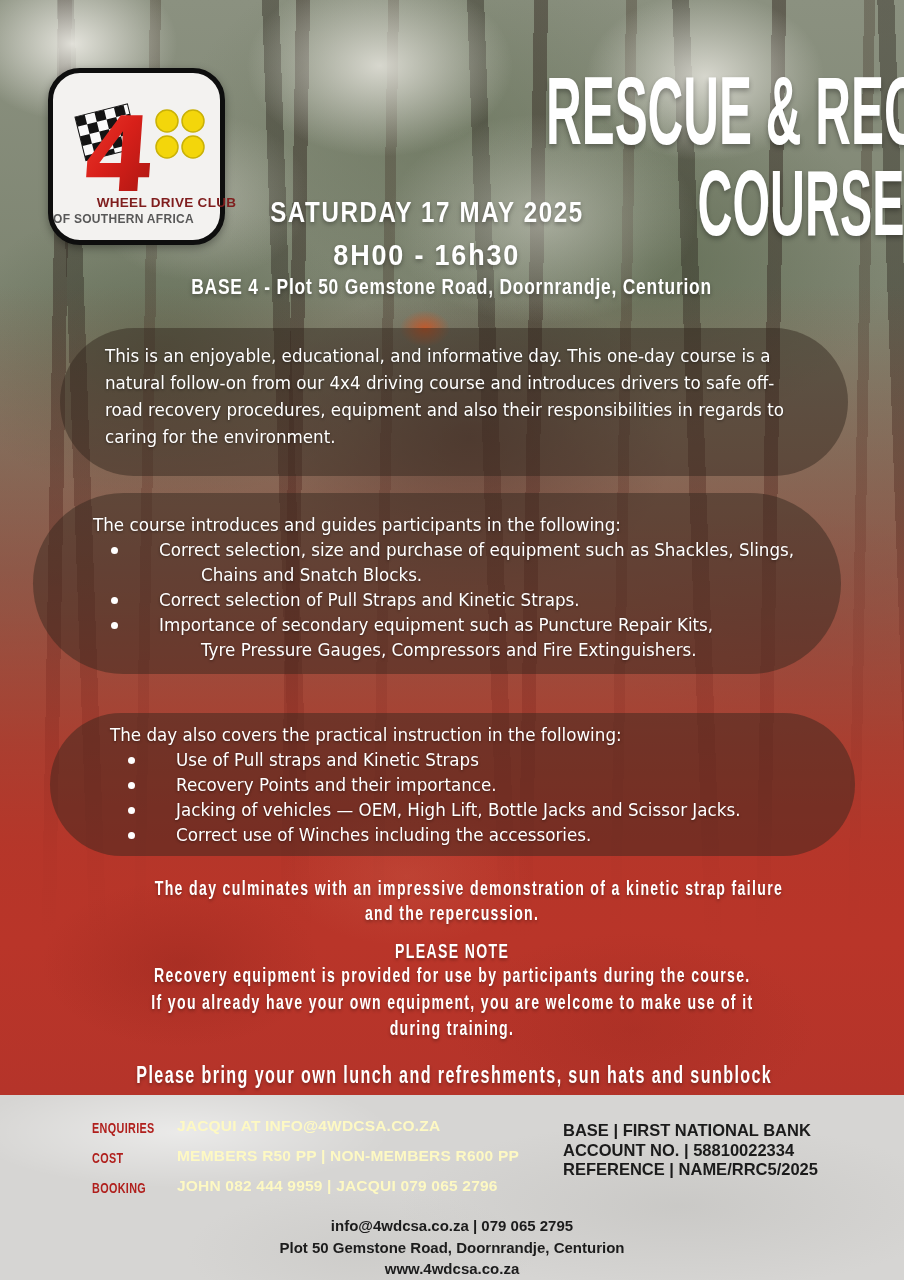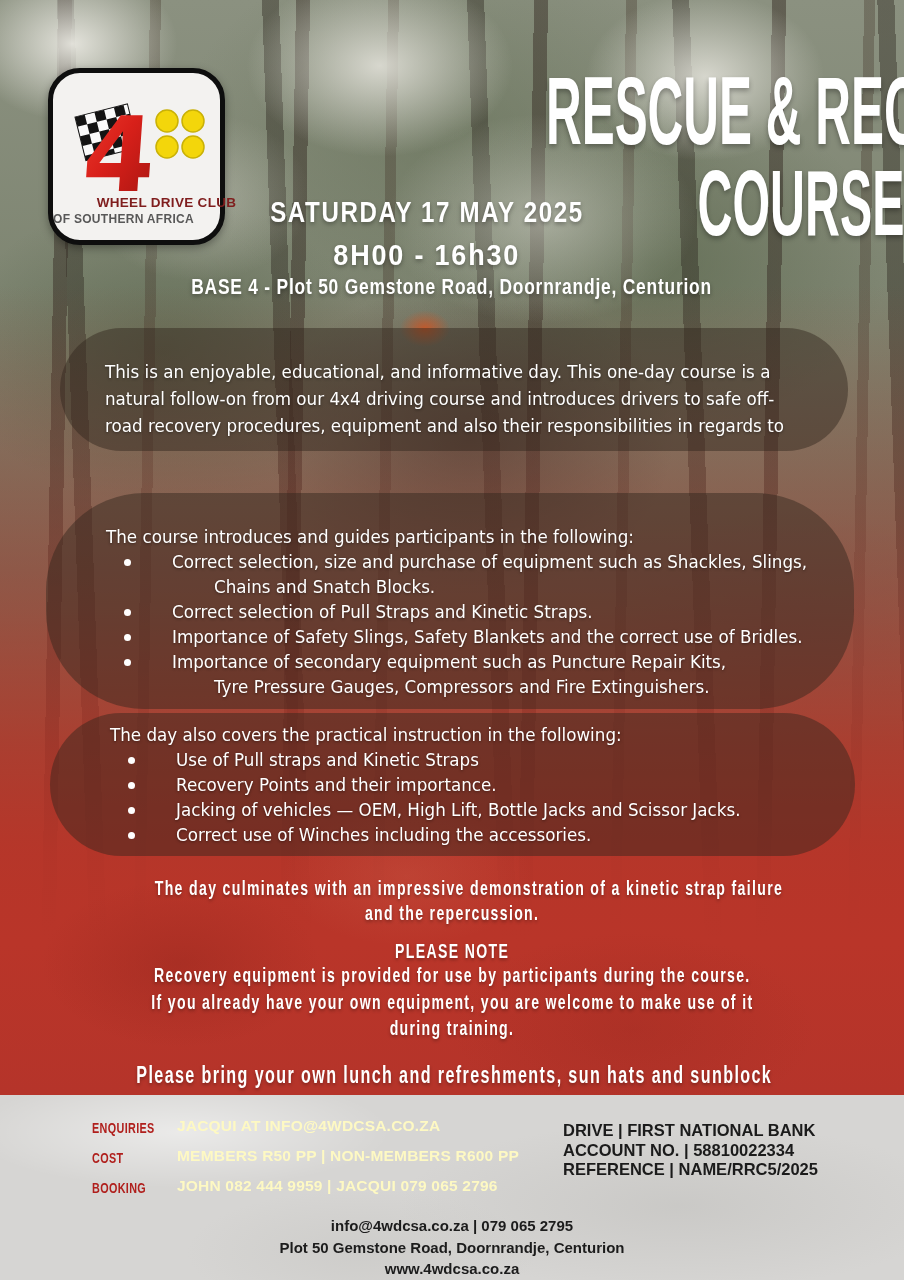--- a/index.html
+++ b/index.html
@@ -64,23 +64,23 @@
   .blob{position:absolute;background:rgba(47,37,29,.46);color:#fff;
         font-family:"DejaVu Sans",sans-serif;font-size:18px;}
   .blob .ln{position:relative;}
   .btxt{display:inline-block;transform:scaleX(.93);transform-origin:left center;white-space:nowrap;
         text-shadow:0 1px 3px rgba(0,0,0,.45);}
   .pl-intro{padding-left:45px;}
   .pl-head{padding-left:60px;}
   .pl-bul{padding-left:126px;}
   .pl-cont{padding-left:168px;}
   .dot{position:absolute;left:78px;top:10px;width:7px;height:7px;border-radius:50%;background:#fff;}
-  #blob-intro{left:60px;top:328px;width:788px;height:123px;border-radius:75px;padding-top:30px;box-sizing:border-box;}
+  #blob-intro{left:60px;top:328px;width:788px;height:148px;border-radius:75px;padding-top:14px;box-sizing:border-box;}
   #blob-intro .ln{line-height:27px;height:27px;}
-  #blob-theory{left:46px;top:493px;width:808px;height:216px;border-radius:98px;padding-top:31px;box-sizing:border-box;}
+  #blob-theory{left:33px;top:493px;width:808px;height:181px;border-radius:98px;padding-top:19px;box-sizing:border-box;}
   #blob-theory .ln{line-height:25px;height:25px;}
   #blob-practical{left:50px;top:713px;width:805px;height:143px;border-radius:72px;padding-top:9px;box-sizing:border-box;}
   #blob-practical .ln{line-height:25px;height:25px;}
 
   
   .redline{position:absolute;width:904px;left:0;text-align:center;}
 
   
   .lab{position:absolute;left:92px;}
   .val{position:absolute;left:177px;font-weight:700;font-size:15.5px;color:#fef9c3;letter-spacing:.2px;white-space:nowrap;}
@@ -142,31 +142,30 @@
     <span class="cond t-time">8H00 - 16h30</span>
   </div>
   <div class="cline" style="left:0;top:275px;width:904px;">
     <span class="cond t-venue">BASE 4 - Plot 50 Gemstone Road, Doornrandje, Centurion</span>
   </div>
 
   <div class="blob" id="blob-intro">
     <div class="ln pl-intro"><span class="btxt">This is an enjoyable, educational, and informative day. This one-day course is a</span></div>
     <div class="ln pl-intro"><span class="btxt">natural follow-on from our 4x4 driving course and introduces drivers to safe off-</span></div>
     <div class="ln pl-intro"><span class="btxt">road recovery procedures, equipment and also their responsibilities in regards to</span></div>
+    <div class="ln pl-intro"><span class="btxt">caring for the environment.</span></div>
   </div>
 
   <div class="blob" id="blob-theory">
     <div class="ln pl-head"><span class="btxt">The course introduces and guides participants in the following:</span></div>
     <div class="ln pl-bul"><span class="dot"></span>
       <span class="btxt">Correct selection, size and purchase of equipment such as Shackles, Slings,</span></div>
     <div class="ln pl-cont"><span class="btxt">Chains and Snatch Blocks.</span></div>
     <div class="ln pl-bul"><span class="dot"></span>
       <span class="btxt">Correct selection of Pull Straps and Kinetic Straps.</span></div>
-    <div class="ln pl-bul"><span class="dot"></span>
-      <span class="btxt">Importance of Safety Slings, Safety Blankets and the correct use of Bridles.</span></div>
     <div class="ln pl-bul"><span class="dot"></span>
       <span class="btxt">Importance of secondary equipment such as Puncture Repair Kits,</span></div>
     <div class="ln pl-cont"><span class="btxt">Tyre Pressure Gauges,  Compressors and Fire Extinguishers.</span></div>
   </div>
 
   <div class="blob" id="blob-practical">
     <div class="ln pl-head"><span class="btxt">The day also covers the practical instruction in the following:</span></div>
     <div class="ln pl-bul"><span class="dot"></span>
       <span class="btxt">Use of Pull straps and Kinetic Straps</span></div>
     <div class="ln pl-bul"><span class="dot"></span>
@@ -205,21 +204,21 @@
 
   <span class="lab" style="top:1149px;">
     <span class="cond t-label">COST</span></span>
   <span class="val" style="top:1147px;">MEMBERS R50 PP |  NON-MEMBERS R600 PP</span>
 
   <span class="lab" style="top:1179px;">
     <span class="cond t-label">BOOKING</span></span>
   <span class="val" style="top:1177px;">JOHN 082 444 9959  |  JACQUI 079 065 2796</span>
 
   <div class="bank">
-    <div>DRIVE | FIRST NATIONAL BANK</div>
+    <div>BASE | FIRST NATIONAL BANK</div>
     <div>ACCOUNT NO. | 58810022334</div>
     <div>REFERENCE | NAME/RRC5/2025</div>
   </div>
 
   <div class="contact">
     <div>info@4wdcsa.co.za | 079 065 2795</div>
     <div>Plot 50 Gemstone Road, Doornrandje, Centurion</div>
     <div>www.4wdcsa.co.za</div>
   </div>
 

